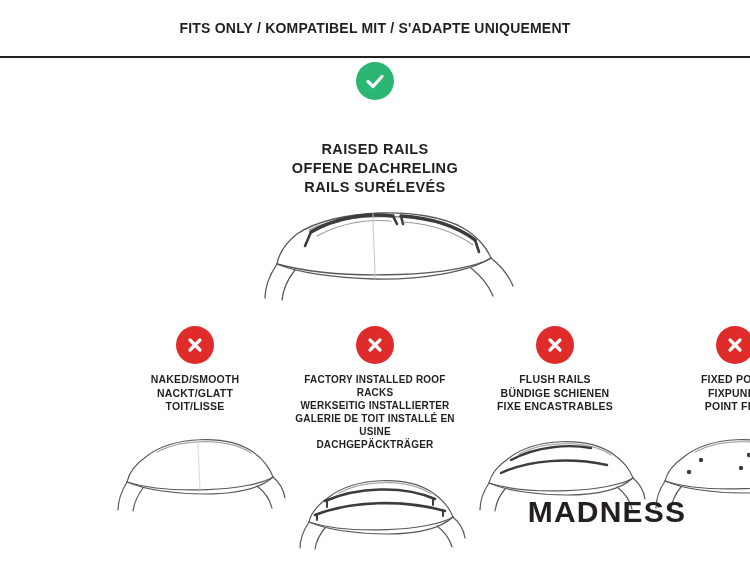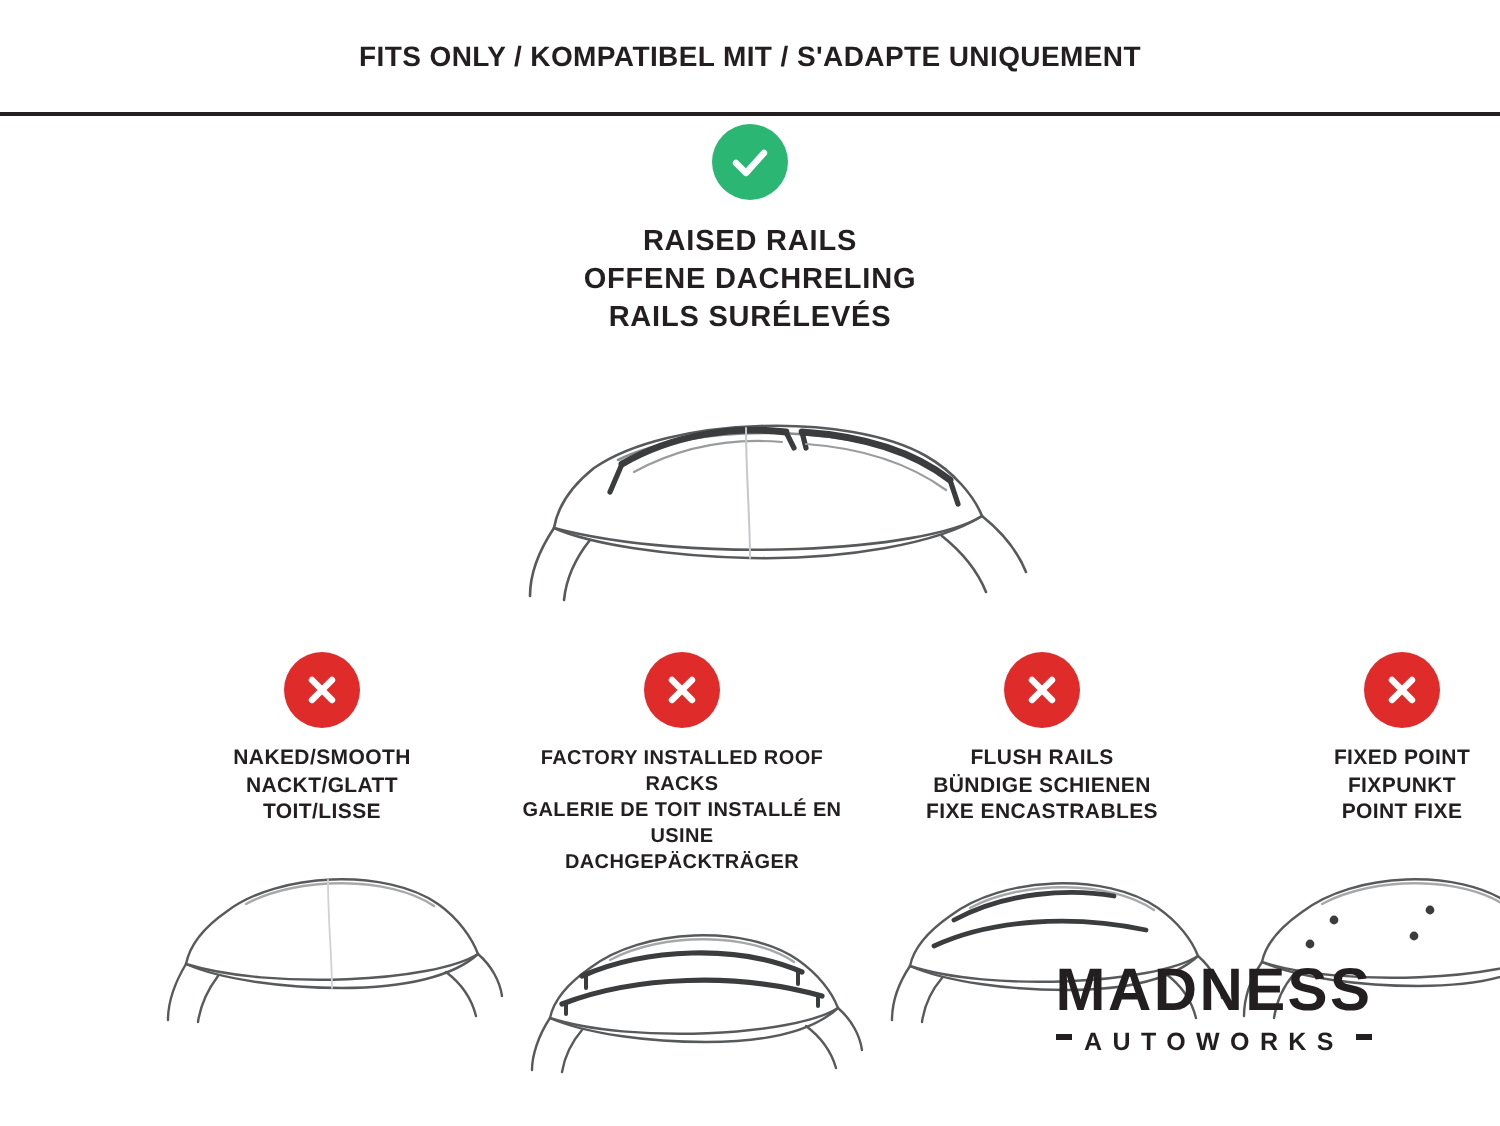--- a/index.html
+++ b/index.html
@@ -50,20 +50,21 @@
 
   
   .top-block {
     position: absolute;
     left: 0;
     top: 62px;
     width: 750px;
     display: flex;
     flex-direction: column;
     align-items: center;
+    gap: 28px;
   }
   .top-block .badge { margin-bottom: 12px; }
   .top-labels {
     text-align: center;
     font-size: 14.5px;
     font-weight: bold;
     line-height: 19px;
     letter-spacing: 0.4px;
   }
 
@@ -76,21 +77,21 @@
   }
 
   
   .row {
     position: absolute;
     left: 0;
     top: 326px;
     width: 750px;
     display: flex;
     justify-content: space-between;
-    padding: 0 71px;
+    padding: 0 105px;
     box-sizing: border-box;
   }
   .cell {
     width: 190px;
     display: flex;
     flex-direction: column;
     align-items: center;
   }
   .cell .badge { margin-bottom: 9px; }
   .cell-labels {
@@ -233,20 +234,21 @@
   <div class="cell wide">
     <div class="badge no">
       <span>
         <svg width="20" height="20" viewBox="0 0 20 20" aria-hidden="true">
           <path d="M5 5 L15 15 M15 5 L5 15" fill="none" stroke="#ffffff" stroke-width="3.2" stroke-linecap="round"></path>
         </svg>
       </span>
     </div>
     <div class="cell-labels">
       <div>FACTORY INSTALLED ROOF RACKS</div>
+      <div>WERKSEITIG INSTALLIERTER</div>
       <div>GALERIE DE TOIT INSTALLÉ EN USINE</div>
       <div>DACHGEPÄCKTRÄGER</div>
     </div>
     <div class="cell-art">
       <svg width="180" height="92" viewBox="0 0 180 92" aria-hidden="true">
         <g fill="none" stroke="#58595b" stroke-width="1.2" stroke-linejoin="round" stroke-linecap="round">
           <path d="M44 40 C70 20 122 18 148 36 C158 43 165 52 168 60 C146 74 64 78 24 65 C26 55 34 47 44 40 Z" fill="#ffffff"></path>
           <path d="M24 65 C42 73 74 77 102 77 C134 77 156 71 168 60"></path>
           <path d="M54 36 C80 22 124 22 146 37" stroke="#a7a8aa"></path>
 
@@ -326,19 +328,14 @@
         </g>
       </svg>
     </div>
   </div>
 
 </div>
 
 <div class="logo">
   <div class="logo-wrap">
     <div class="logo-main">MADNESS</div>
-    <div class="logo-sub-row">
-      <span class="bar"></span>
-      <span class="logo-sub">AUTOWORKS</span>
-      <span class="bar"></span>
-    </div>
   </div>
 </div>
 
 </body></html>

